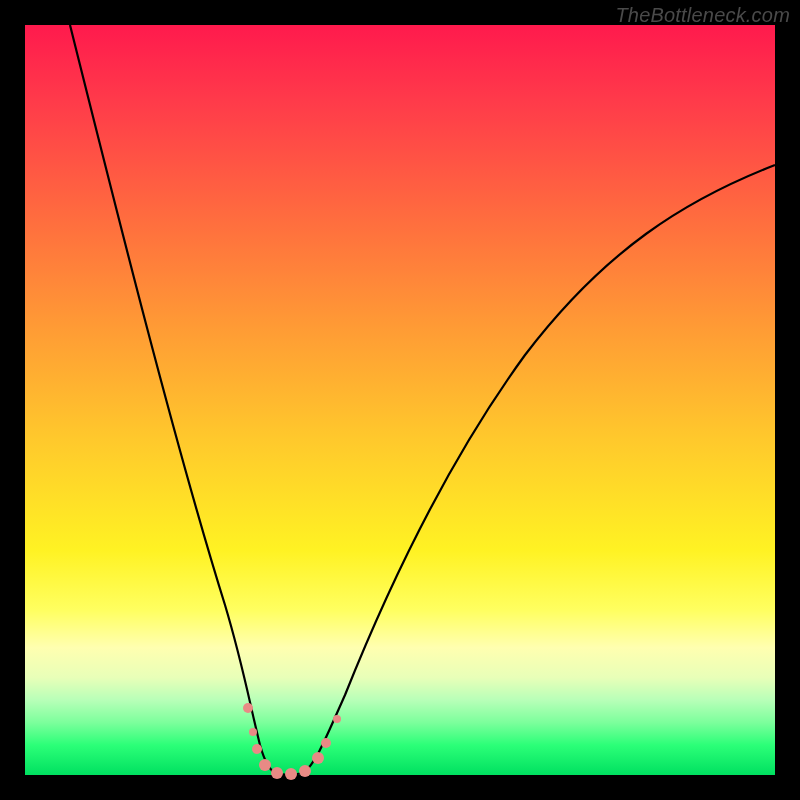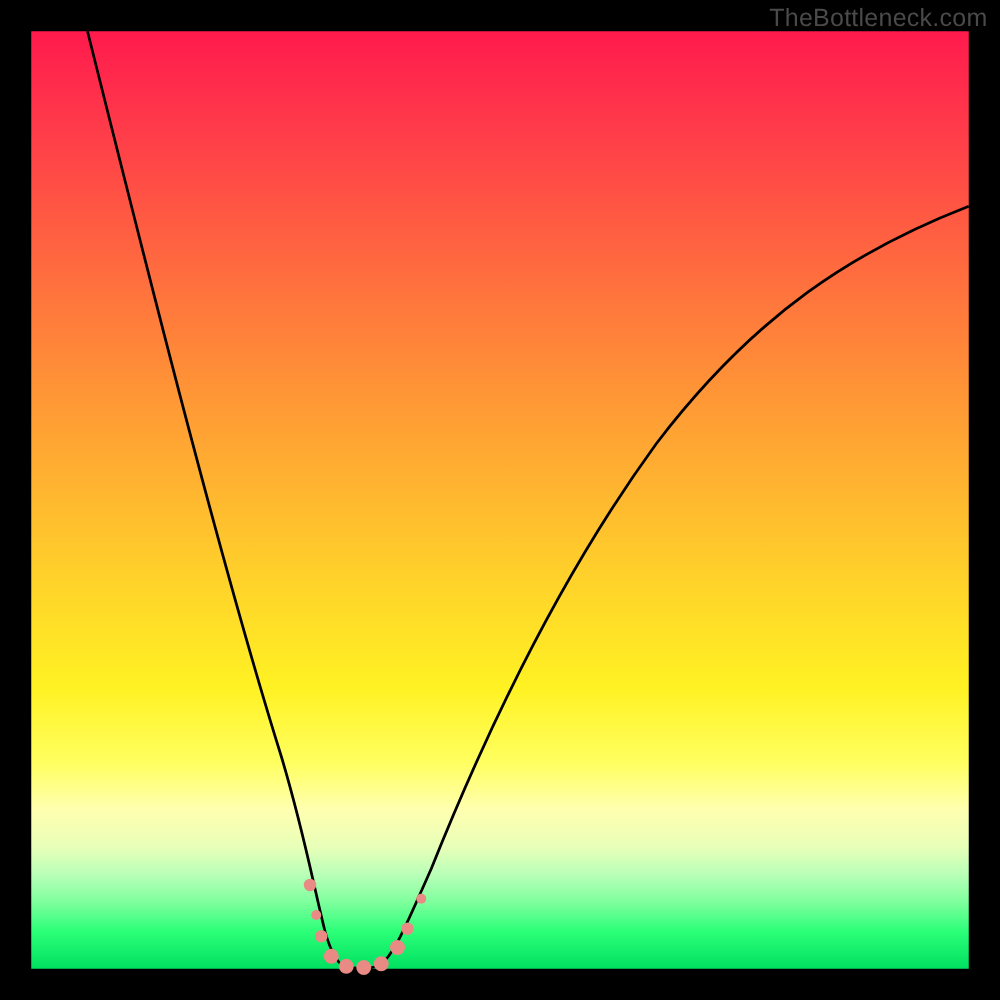--- a/index.html
+++ b/index.html
@@ -34,20 +34,21 @@
     );
   }
   .watermark {
     position: absolute;
     top: 4px;
     right: 10px;
     color: #4a4a4a;
     font-size: 20px;
     font-weight: 500;
     letter-spacing: 0.2px;
+    font-style: italic;
   }
   svg.curve {
     position: absolute;
     left: 0;
     top: 0;
     width: 750px;
     height: 750px;
     overflow: visible;
   }
   .curve path {

